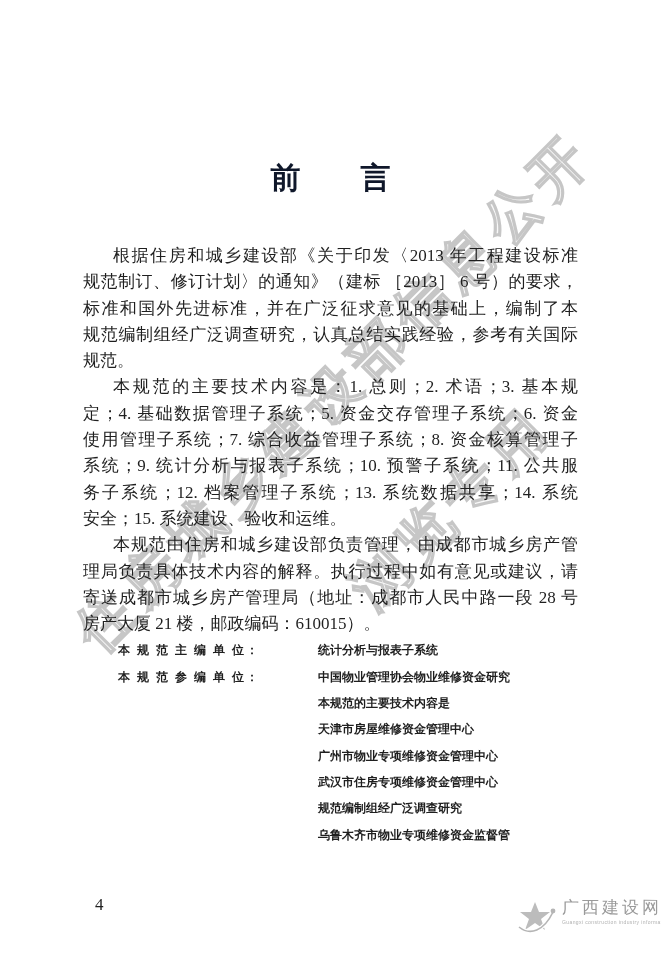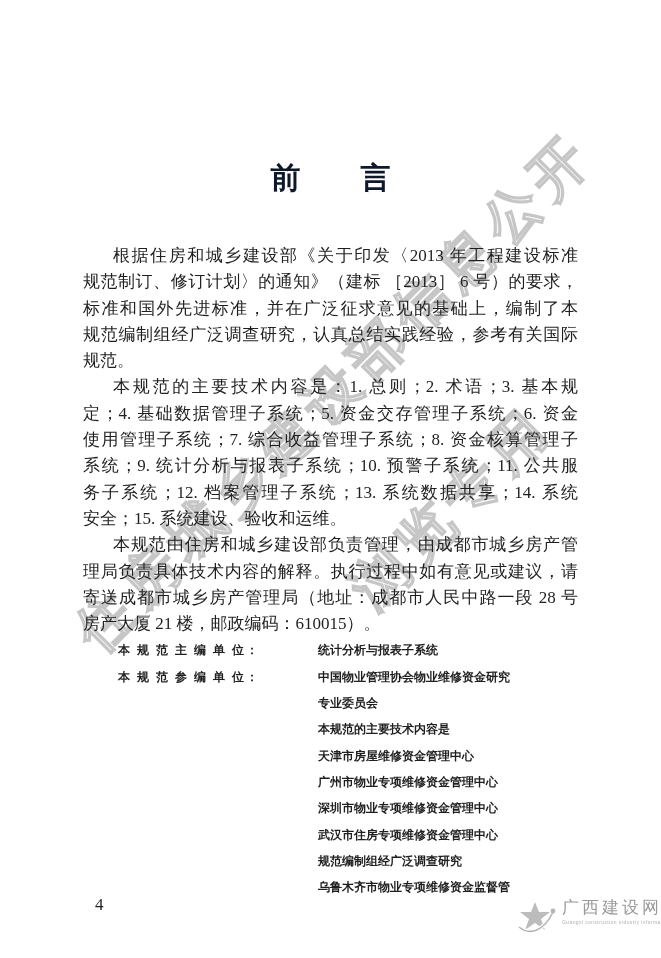--- a/index.html
+++ b/index.html
@@ -132,25 +132,23 @@
 
   <div class="ed-row">
     <div class="ed-label">本 规 范 主 编 单 位：</div>
     <div class="ed-value">统计分析与报表子系统</div>
   </div>
 
   <div class="ed-row">
     <div class="ed-label">本 规 范 参 编 单 位：</div>
     <div class="ed-lines" id="coeditor-lines">
         <div class="ed-line">中国物业管理协会物业维修资金研究</div>
-        <div class="ed-line">专业委员会</div>
         <div class="ed-line">本规范的主要技术内容是</div>
         <div class="ed-line">天津市房屋维修资金管理中心</div>
         <div class="ed-line">广州市物业专项维修资金管理中心</div>
-        <div class="ed-line">深圳市物业专项维修资金管理中心</div>
         <div class="ed-line">武汉市住房专项维修资金管理中心</div>
         <div class="ed-line">规范编制组经广泛调查研究</div>
         <div class="ed-line">乌鲁木齐市物业专项维修资金监督管</div>
       </div>
   </div>
 </div>
 
 <div class="page-number">4</div>
 
 <div class="logo">

